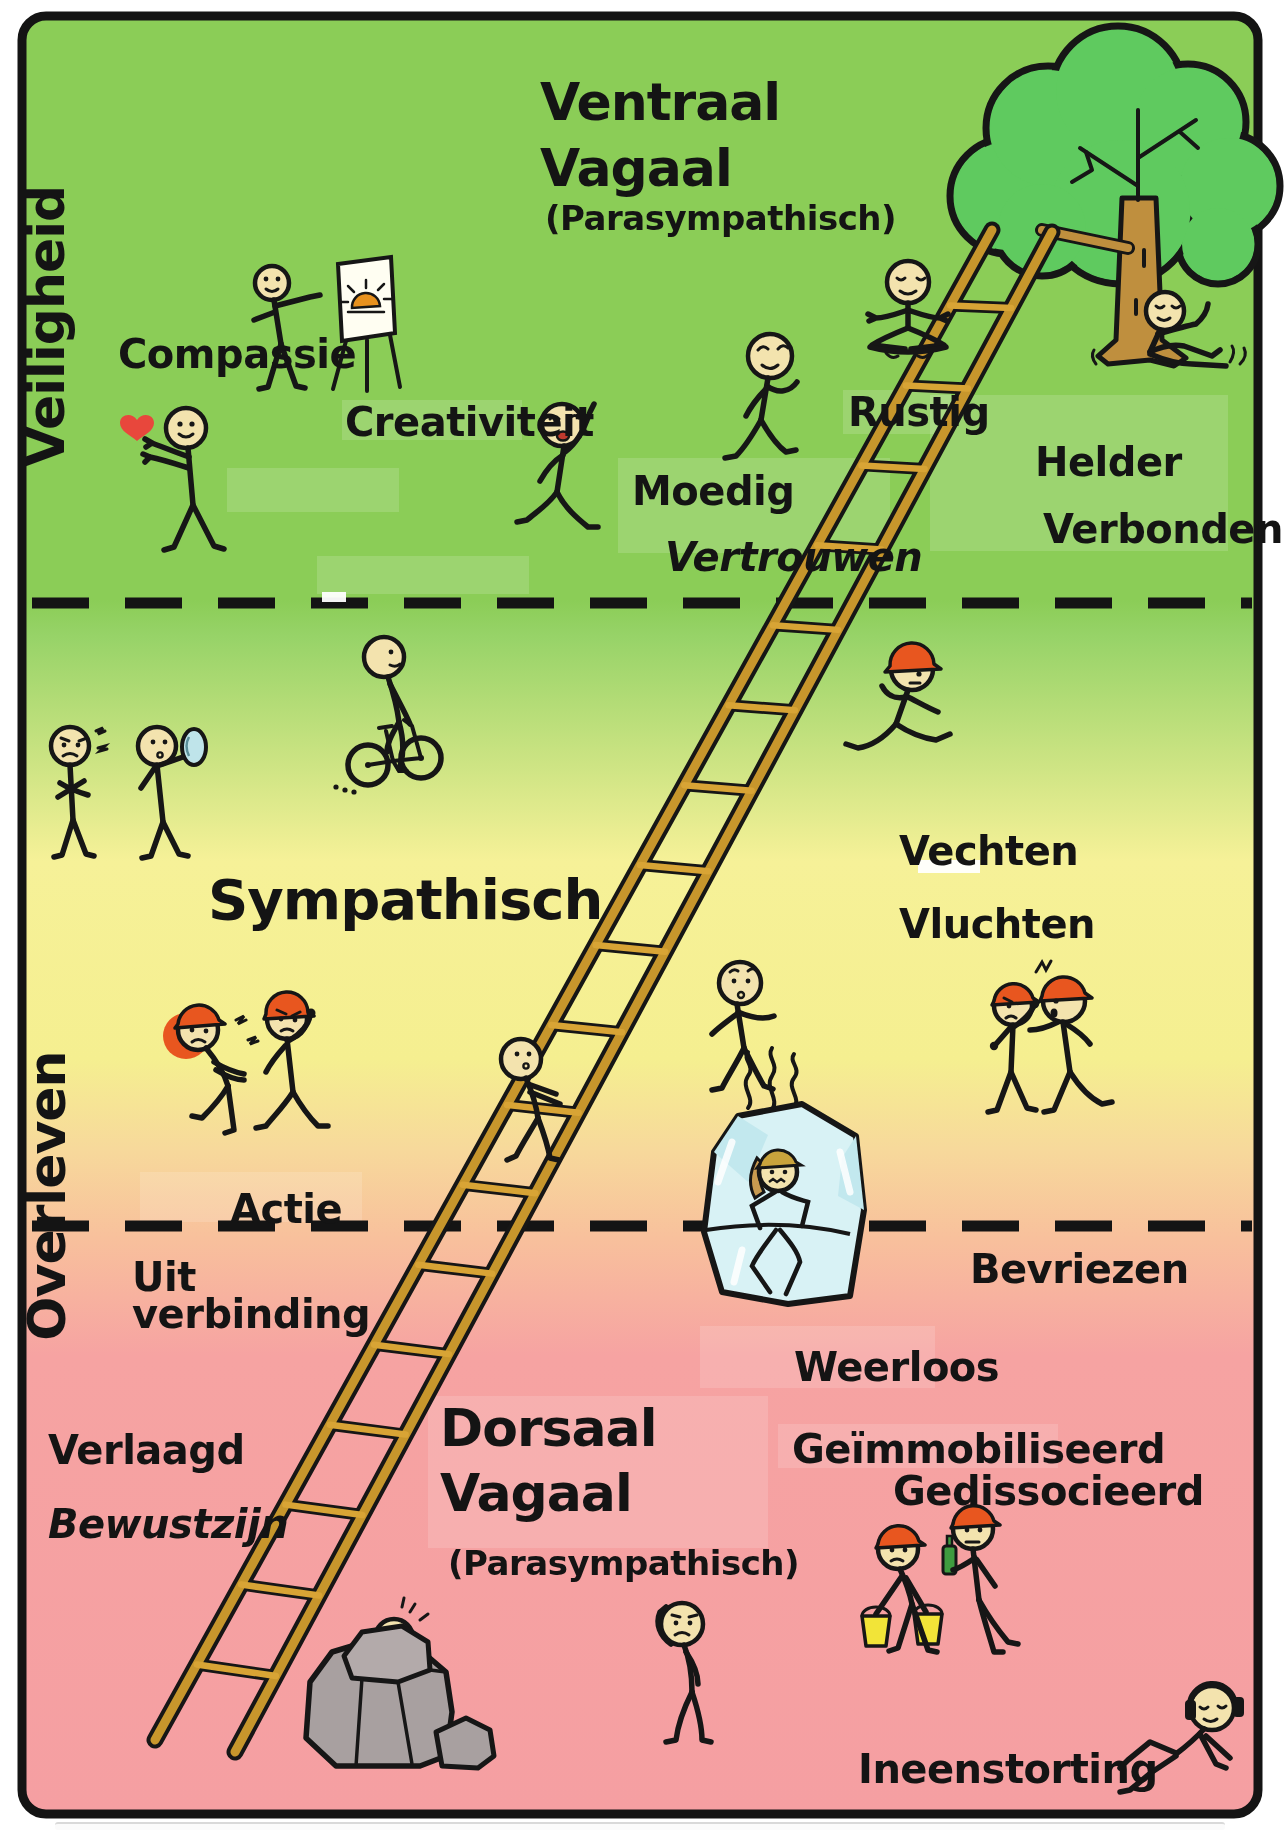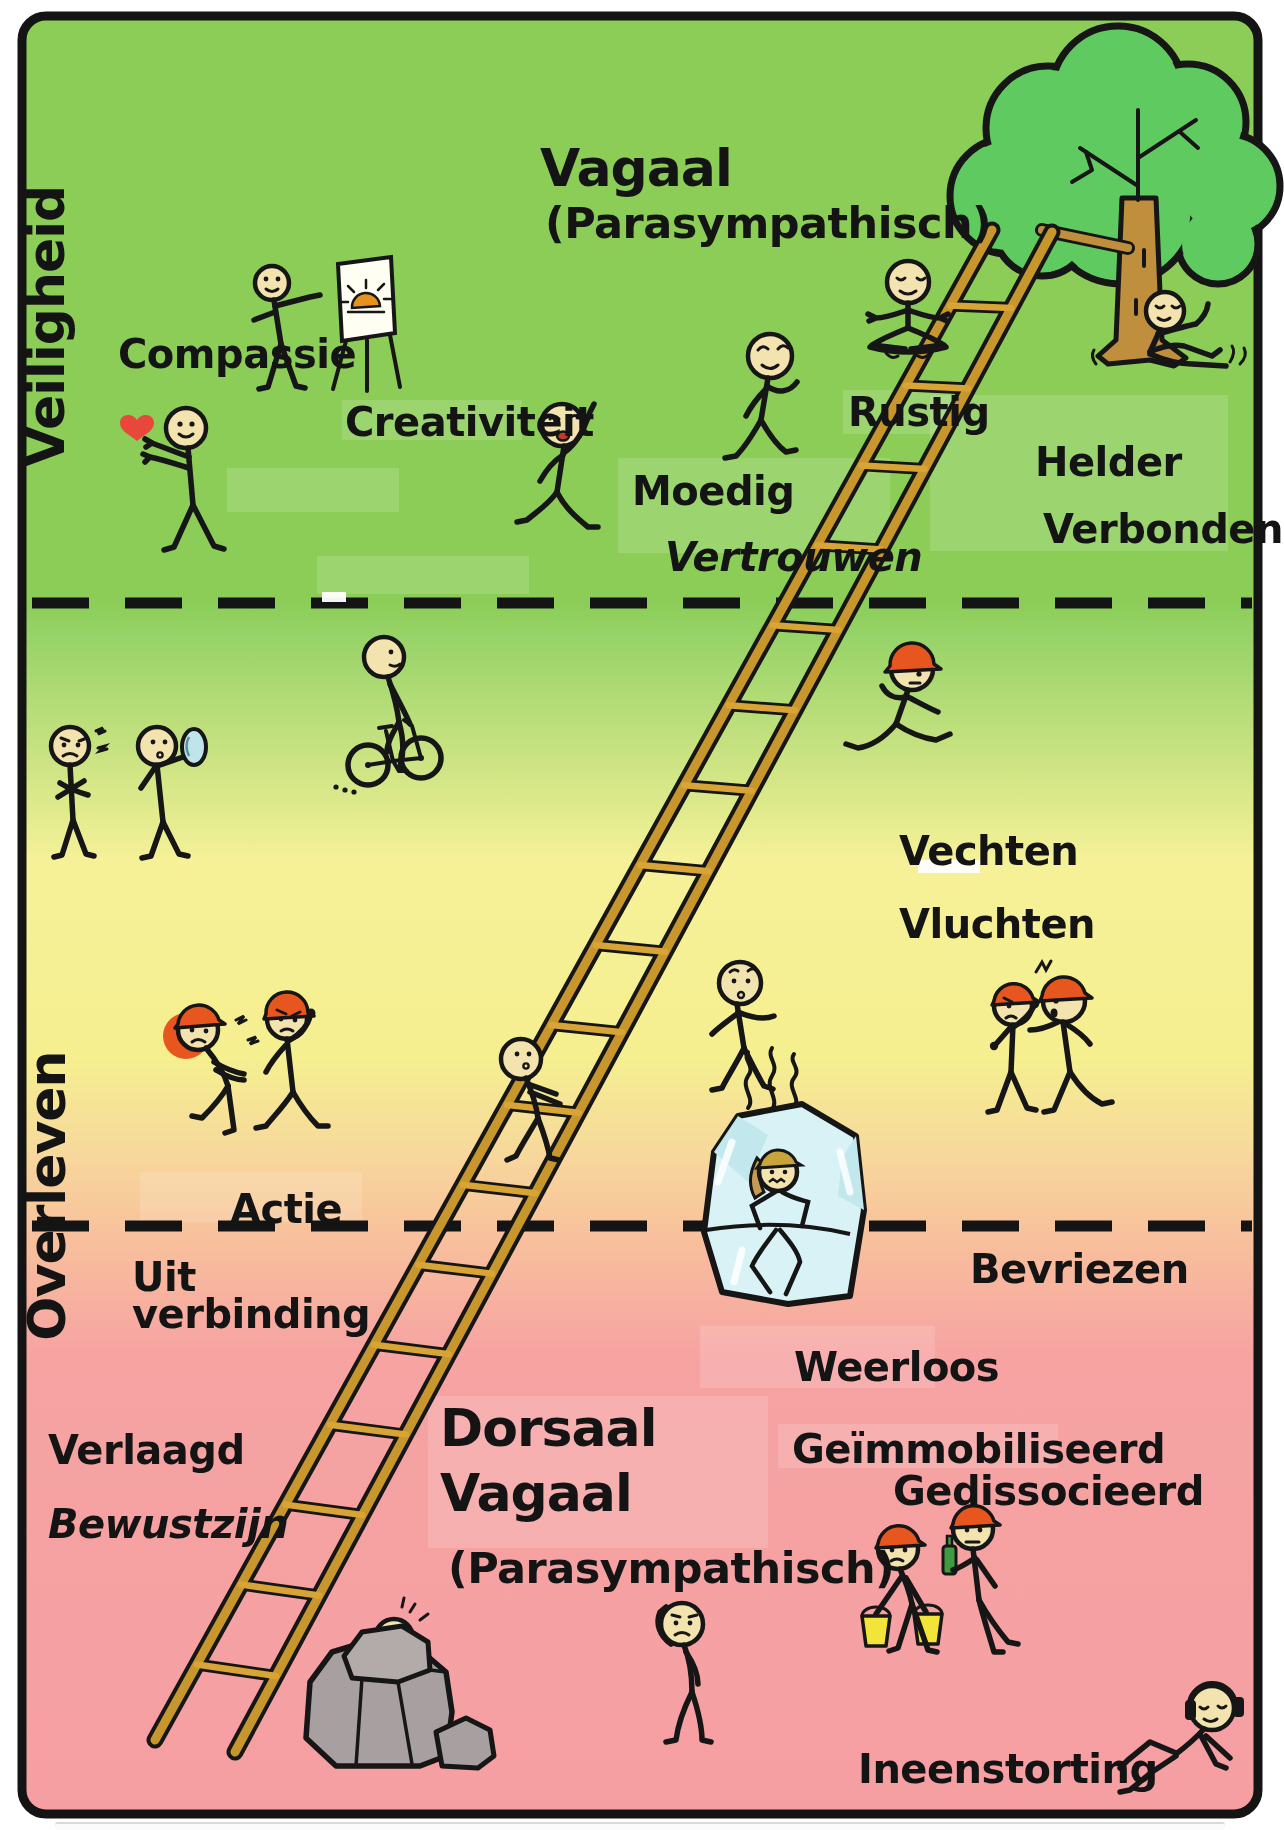--- a/index.html
+++ b/index.html
@@ -2,21 +2,21 @@
 <html><head>
 <meta charset="utf-8">
 <style>
   html,body{margin:0;padding:0;background:#ffffff;}
   #stage{position:relative;width:1284px;height:1830px;background:#ffffff;overflow:hidden;
          font-family:"DejaVu Sans","Liberation Sans",sans-serif;}
   #art{position:absolute;left:0;top:0;z-index:1;}
   .label{position:absolute;z-index:3;font-weight:bold;color:#141414;line-height:1.04;
          white-space:nowrap;letter-spacing:-0.5px;}
   .fs30{font-size:40px;}
-  .fs34{font-size:43px;}
+  .fs34{font-size:34px;}
   .fs35{font-size:35px;}
   .fs52{font-size:52px;letter-spacing:-1px;}
   .fs56{font-size:56px;letter-spacing:-1px;}
   .rot{transform:rotate(-90deg);text-align:center;width:420px;}
   
   .ln{stroke:#161616;stroke-width:5.5;stroke-linecap:round;stroke-linejoin:round;fill:none;}
   .ln4{stroke:#161616;stroke-width:4;stroke-linecap:round;fill:none;}
   .hd{fill:#f3e3ae;stroke:#161616;stroke-width:4.5;}
   .fc{stroke:#161616;stroke-width:3;stroke-linecap:round;fill:none;}
   .eye{fill:#161616;}
@@ -431,31 +431,33 @@
       <path class="ln" d="M1204,1729 C1194,1740 1184,1748 1176,1754"></path>
       <path class="ln" d="M1200,1734 L1216,1764 l10,4 M1206,1736 L1230,1758"></path>
       <path class="ln" d="M1176,1753 L1150,1742 L1128,1760 l-8,8"></path>
       <path class="ln" d="M1176,1756 L1152,1772 L1130,1790 l-10,2"></path>
     </g>
   </svg>
 
   <div class="label fs52 rot" style="left:-164px;top:299px;">Veiligheid</div>
   <div class="label fs52 rot" style="left:-163px;top:1169px;">Overleven</div>
 
+  <div class="label fs52" style="left:540px;top:75px;">Ventraal</div>
   <div class="label fs52" style="left:540px;top:141px;">Vagaal</div>
   <div class="label fs34" style="left:545px;top:201px;">(Parasympathisch)</div>
 
   <div class="label fs30" style="left:118px;top:334px;">Compassie</div>
   <div class="label fs30" style="left:345px;top:402px;">Creativiteit</div>
   <div class="label fs30" style="left:632px;top:471px;">Moedig</div>
   <div class="label fs30" style="left:848px;top:392px;">Rustig</div>
   <div class="label fs30" style="left:665px;top:537px;font-style:italic;">Vertrouwen</div>
   <div class="label fs30" style="left:1035px;top:442px;">Helder</div>
   <div class="label fs30" style="left:1043px;top:509px;">Verbonden</div>
 
+  <div class="label fs56" style="left:208px;top:871px;">Sympathisch</div>
   <div class="label fs30" style="left:899px;top:831px;">Vechten</div>
   <div class="label fs30" style="left:899px;top:904px;">Vluchten</div>
   <div class="label fs30" style="left:230px;top:1189px;">Actie</div>
 
   <div class="label fs30" style="left:942px;top:1249px;margin-left:28px;">Bevriezen</div>
   <div class="label fs30" style="left:132px;top:1257px;">Uit</div>
   <div class="label fs30" style="left:132px;top:1294px;">verbinding</div>
   <div class="label fs30" style="left:794px;top:1347px;">Weerloos</div>
 
   <div class="label fs52" style="left:440px;top:1401px;">Dorsaal</div>

